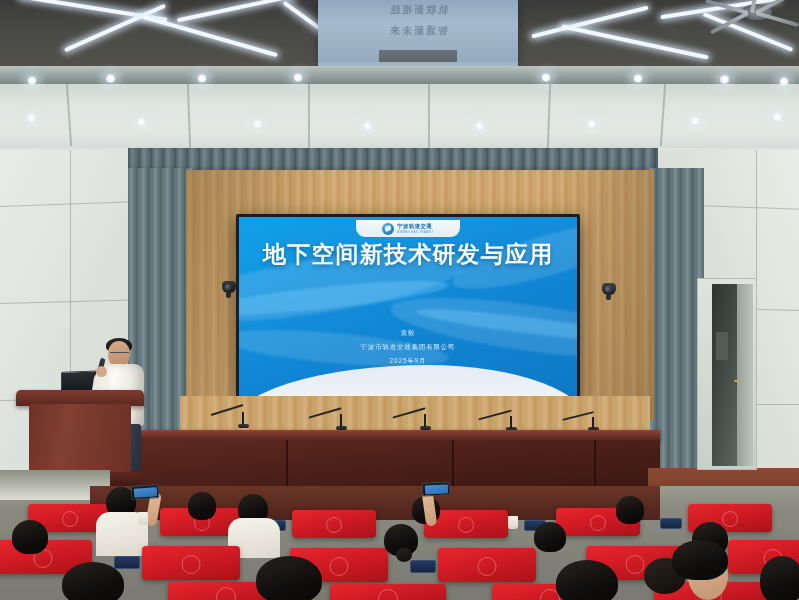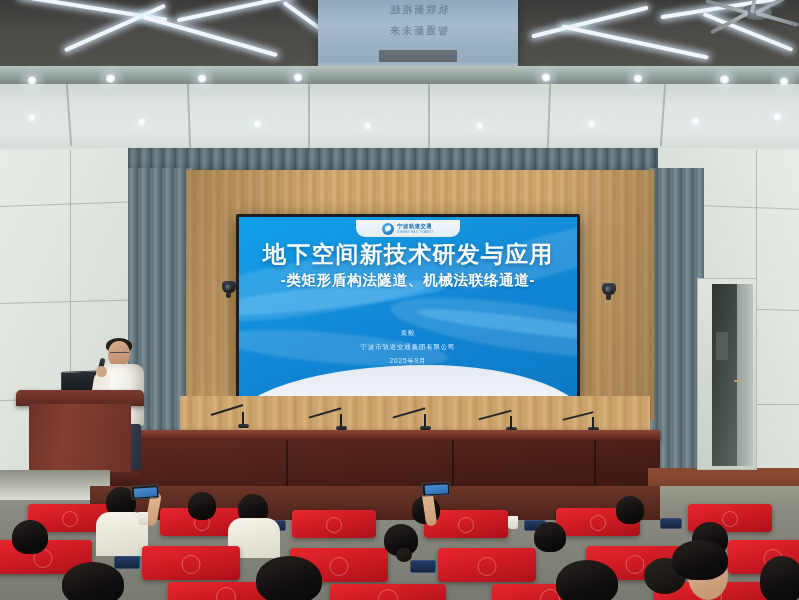--- a/index.html
+++ b/index.html
@@ -512,21 +512,20 @@
 
     <div class="slide-logo-box">
       <div class="slide-logo-mark"></div>
       <div>
         <div class="slide-logo-text">宁波轨道交通</div>
         <div class="slide-logo-sub">NINGBO RAIL TRANSIT</div>
       </div>
     </div>
 
     <div class="slide-title">地下空间新技术研发与应用</div>
-    <div class="slide-subtitle">-类矩形盾构法隧道、机械法联络通道-</div>
 
     <div class="slide-meta" style="top:112px;">黄毅</div>
     <div class="slide-meta" style="top:126px;">宁波市轨道交通集团有限公司</div>
     <div class="slide-meta" style="top:140px;">2025年9月</div>
 
     <div class="screen-bottom-band"></div>
   </div>
 
   <div class="dais-wood-wall"></div>
 

